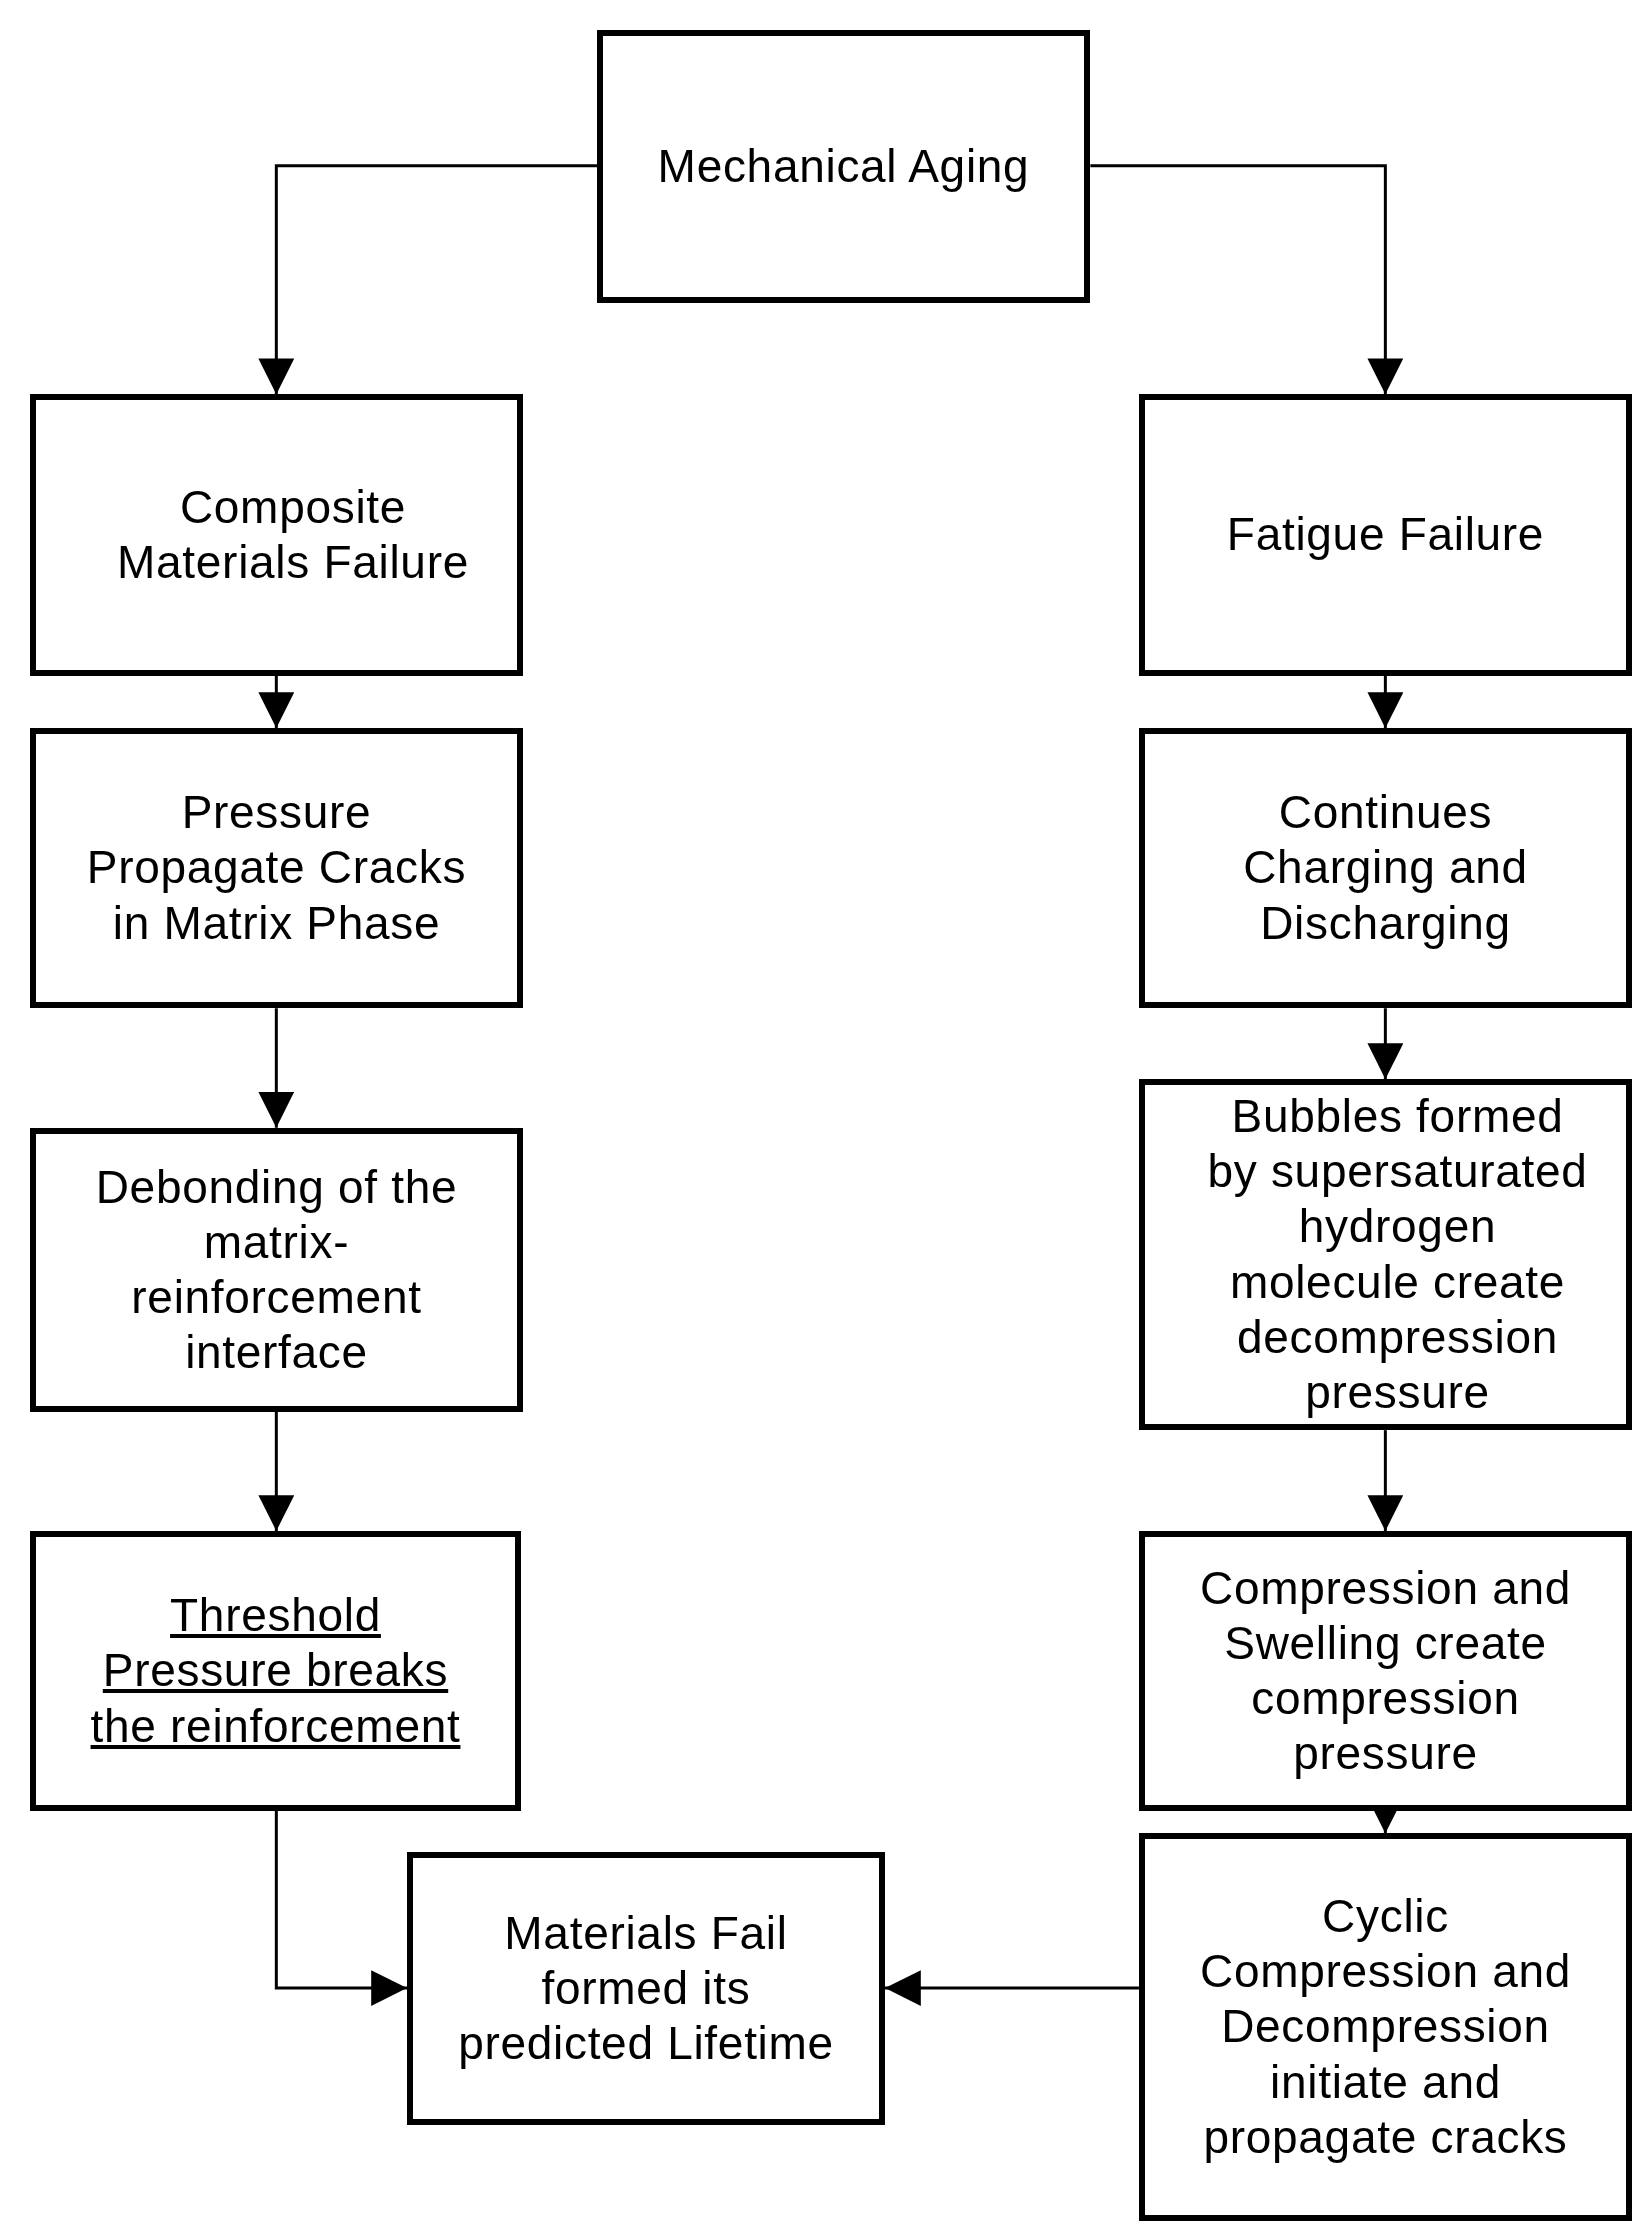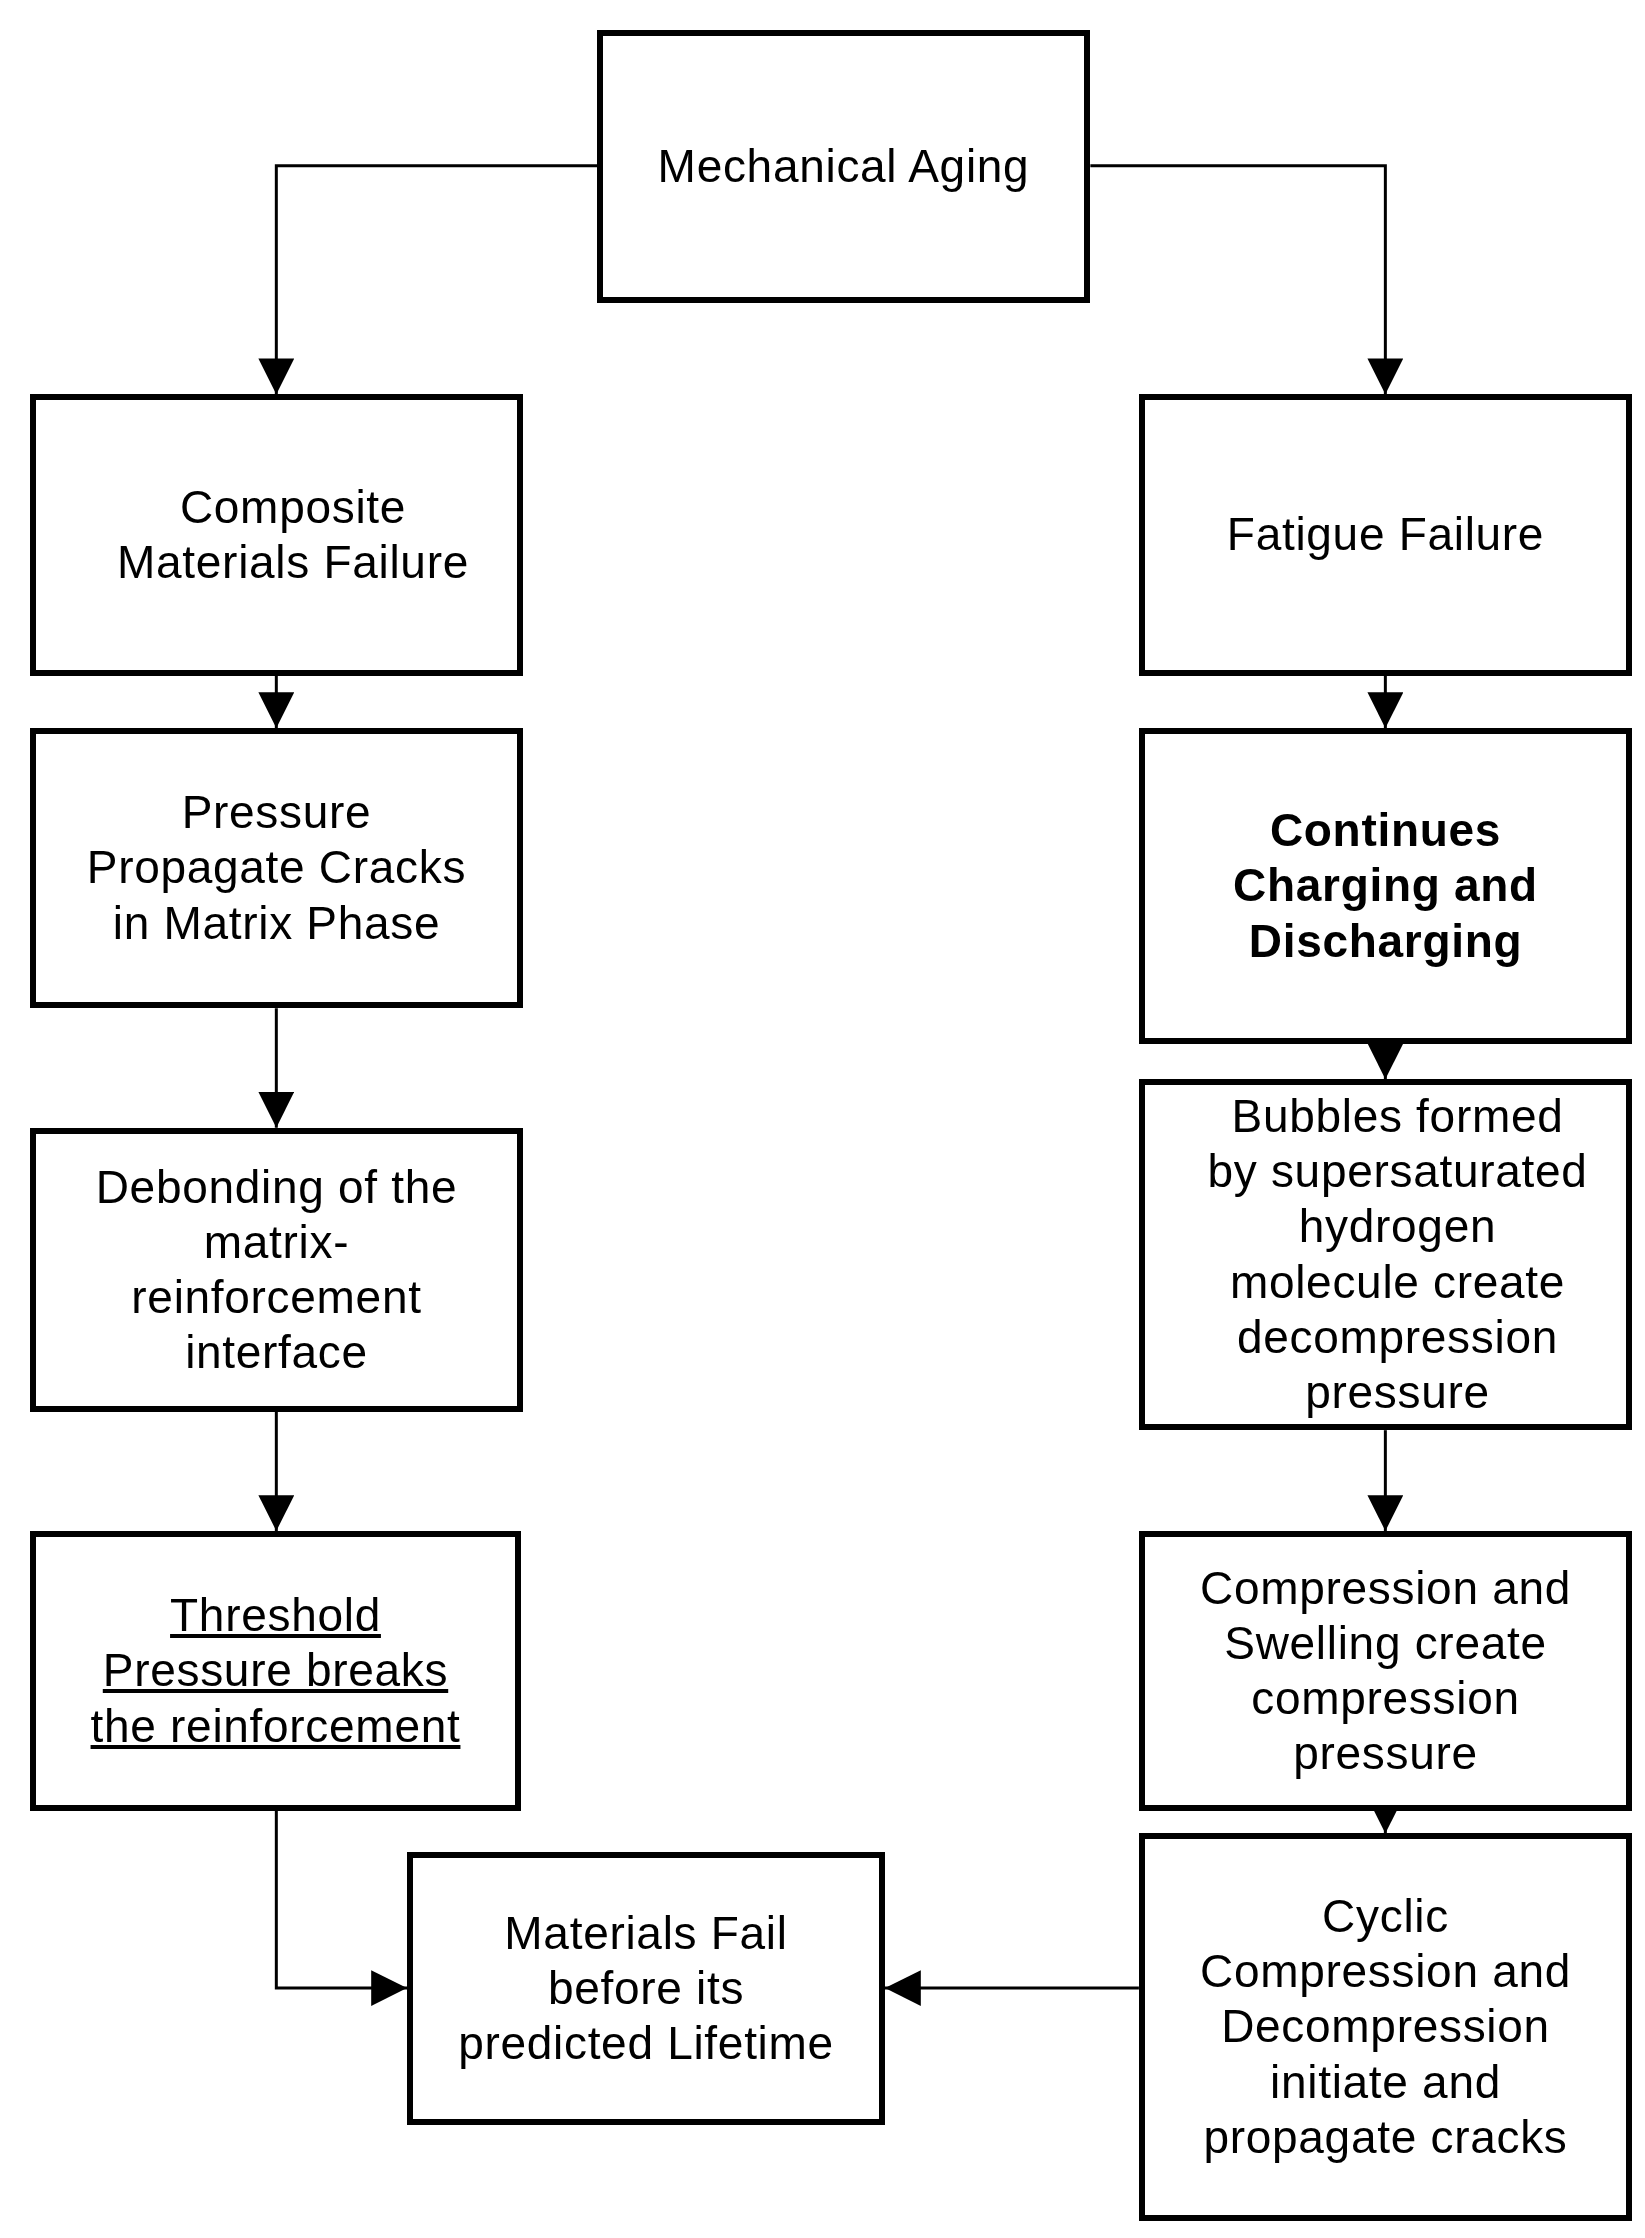--- a/index.html
+++ b/index.html
@@ -94,21 +94,21 @@
   <div class="node" style="left:30px; top:1531px; width:491px; height:280px;text-decoration:underline;">
     <span class="label">Threshold
 Pressure breaks
 the reinforcement</span>
   </div>
 
   <div class="node" style="left:1139px; top:394px; width:493px; height:282px;">
     <span class="label">Fatigue Failure</span>
   </div>
 
-  <div class="node" style="left:1139px; top:728px; width:493px; height:316px;font-weight:bold;">
+  <div class="node" style="left:1139px; top:728px; width:493px; height:280px;">
     <span class="label">Continues
 Charging and
 Discharging</span>
   </div>
 
   <div class="node" style="left:1139px; top:1079px; width:493px; height:351px;padding-left:24px;">
     <span class="label">Bubbles formed
 by supersaturated
 hydrogen
 molecule create
@@ -126,18 +126,18 @@
   <div class="node" style="left:1139px; top:1833px; width:493px; height:388px;">
     <span class="label">Cyclic
 Compression and
 Decompression
 initiate and
 propagate cracks</span>
   </div>
 
   <div class="node" style="left:407px; top:1852px; width:478px; height:273px;">
     <span class="label">Materials Fail
-before its
+formed its
 predicted Lifetime</span>
   </div>
 
 </div>
 
 
 </body></html>

